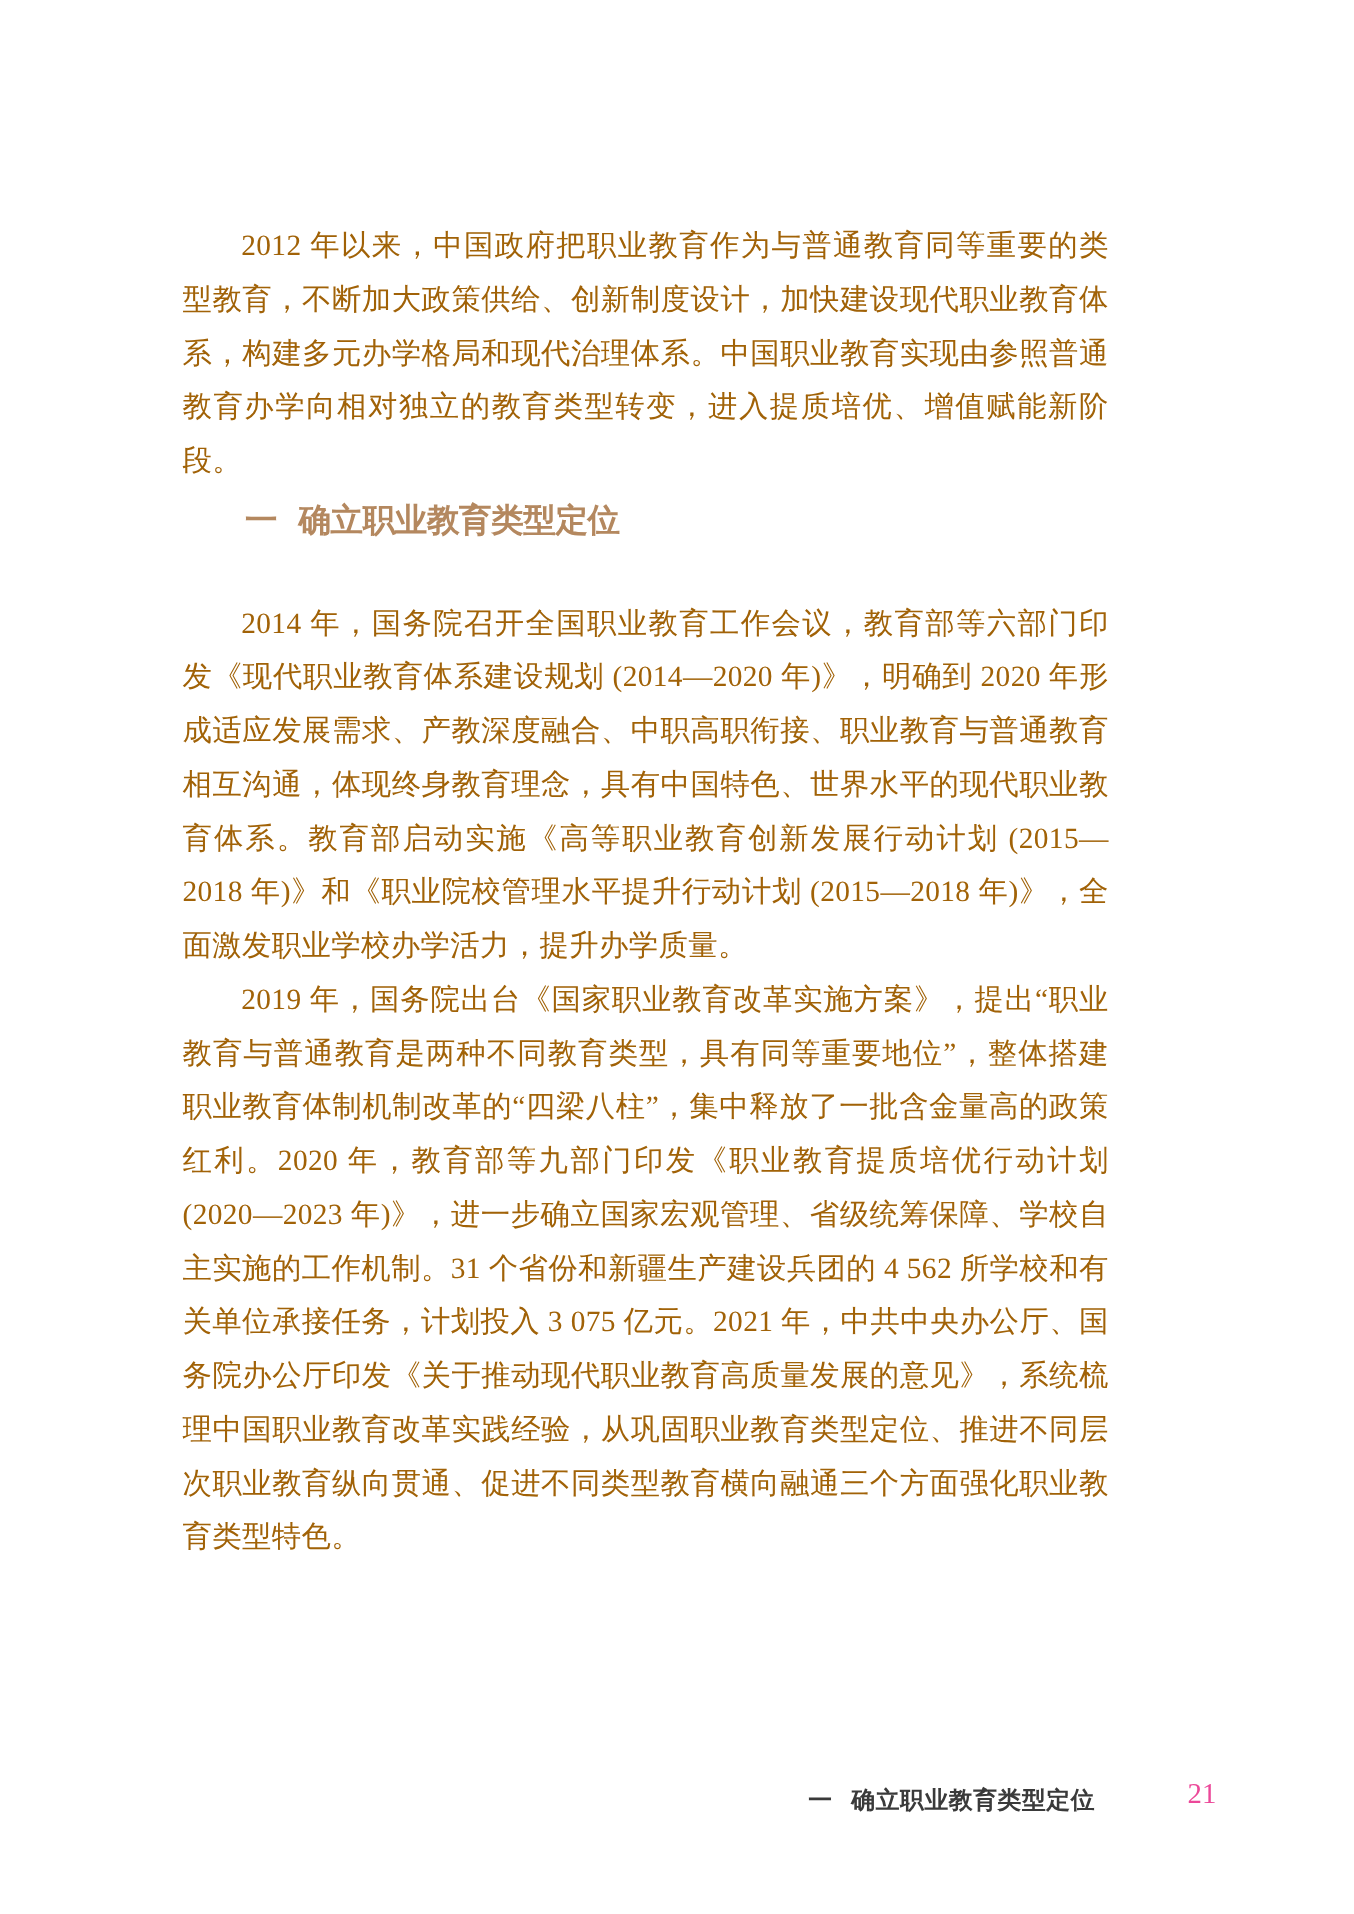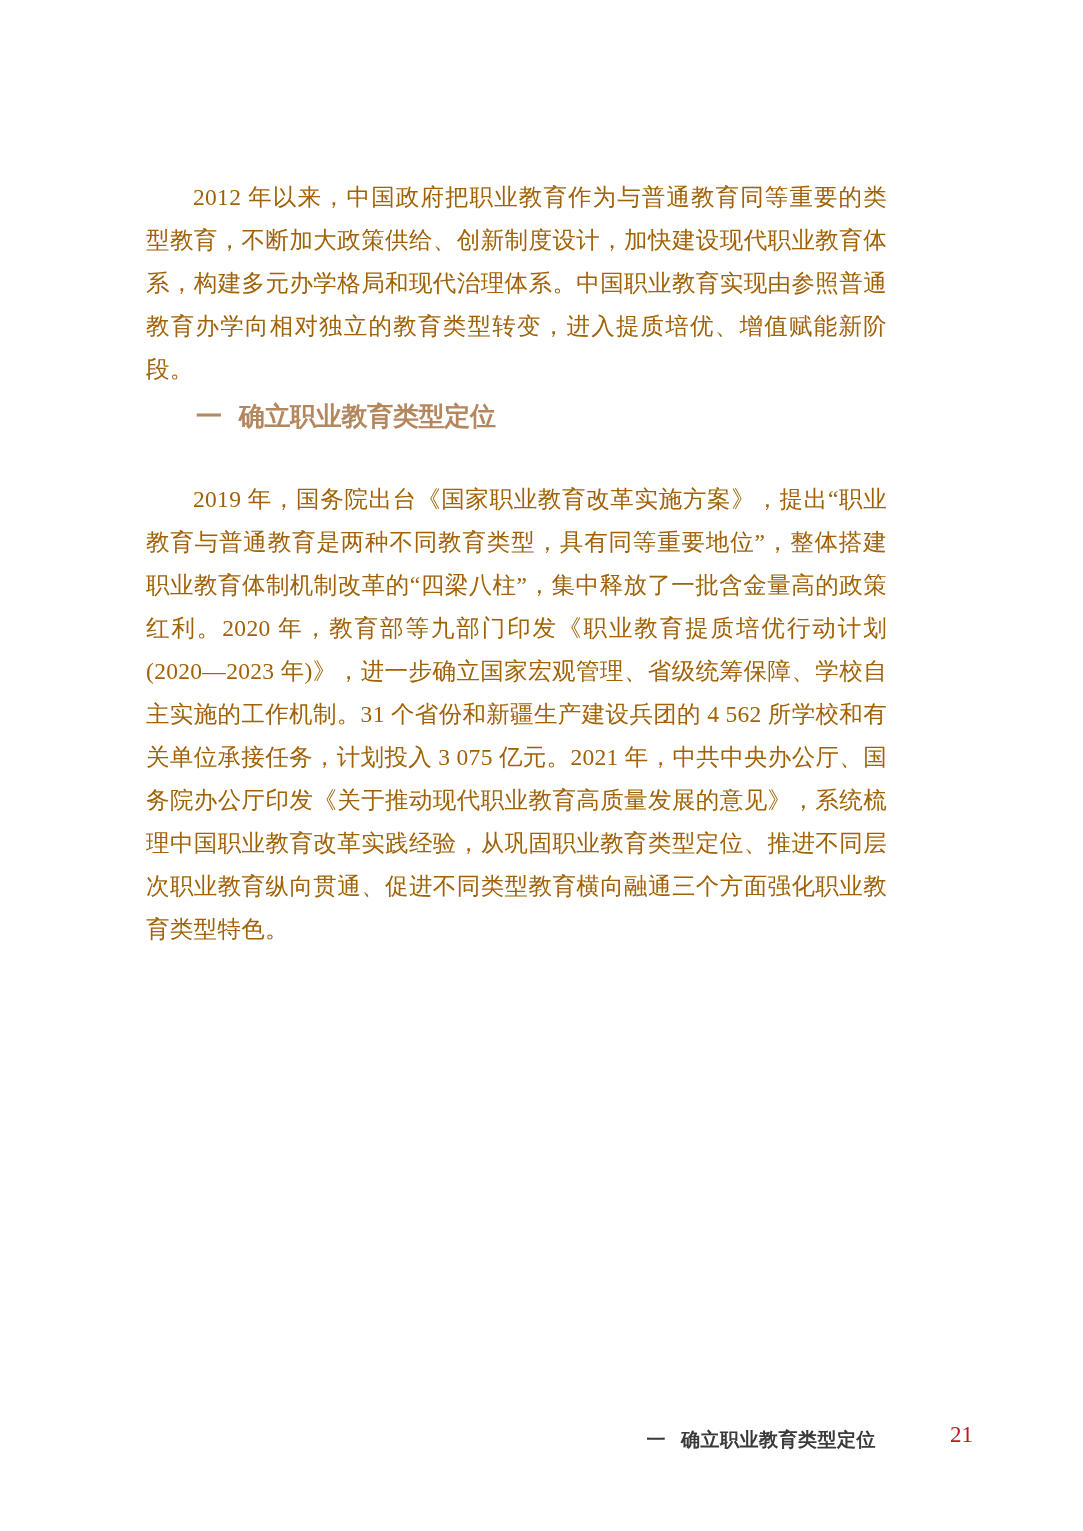--- a/index.html
+++ b/index.html
@@ -69,35 +69,36 @@
     white-space: nowrap;
   }
   .footer-label .f-num {
     margin-right: 15px;
   }
   .footer-page-number {
     position: absolute;
     right: 110px;
     top: 2px;
     font-size: 23px;
-    color: #b91c1c;
+    color: #ec4899;
   }
 </style>
 </head>
 <body>
 
 <div class="page">
 
   <p class="para intro-block">2012 年以来，中国政府把职业教育作为与普通教育同等重要的类型教育，不断加大政策供给、创新制度设计，加快建设现代职业教育体系，构建多元办学格局和现代治理体系。中国职业教育实现由参照普通教育办学向相对独立的教育类型转变，进入提质培优、增值赋能新阶段。</p>
 
   <h2 class="section-heading" style="color: rgb(180, 136, 95);">
     <span class="h-num">一</span><span class="h-title">确立职业教育类型定位</span>
   </h2>
 
   <div class="body-block">
+    <p class="para">2014 年，国务院召开全国职业教育工作会议，教育部等六部门印发《现代职业教育体系建设规划 (2014—2020 年)》，明确到 2020 年形成适应发展需求、产教深度融合、中职高职衔接、职业教育与普通教育相互沟通，体现终身教育理念，具有中国特色、世界水平的现代职业教育体系。教育部启动实施《高等职业教育创新发展行动计划 (2015—2018 年)》和《职业院校管理水平提升行动计划 (2015—2018 年)》，全面激发职业学校办学活力，提升办学质量。</p>
     <p class="para">2019 年，国务院出台《国家职业教育改革实施方案》，提出“职业教育与普通教育是两种不同教育类型，具有同等重要地位”，整体搭建职业教育体制机制改革的“四梁八柱”，集中释放了一批含金量高的政策红利。2020 年，教育部等九部门印发《职业教育提质培优行动计划 (2020—2023 年)》，进一步确立国家宏观管理、省级统筹保障、学校自主实施的工作机制。31 个省份和新疆生产建设兵团的 4 562 所学校和有关单位承接任务，计划投入 3 075 亿元。2021 年，中共中央办公厅、国务院办公厅印发《关于推动现代职业教育高质量发展的意见》，系统梳理中国职业教育改革实践经验，从巩固职业教育类型定位、推进不同层次职业教育纵向贯通、促进不同类型教育横向融通三个方面强化职业教育类型特色。</p>
   </div>
 
   <div class="page-footer">
     <span class="footer-label">
       <span class="f-num">一</span><span class="f-title">确立职业教育类型定位</span>
     </span>
     <span class="footer-page-number">21</span>
   </div>
 

